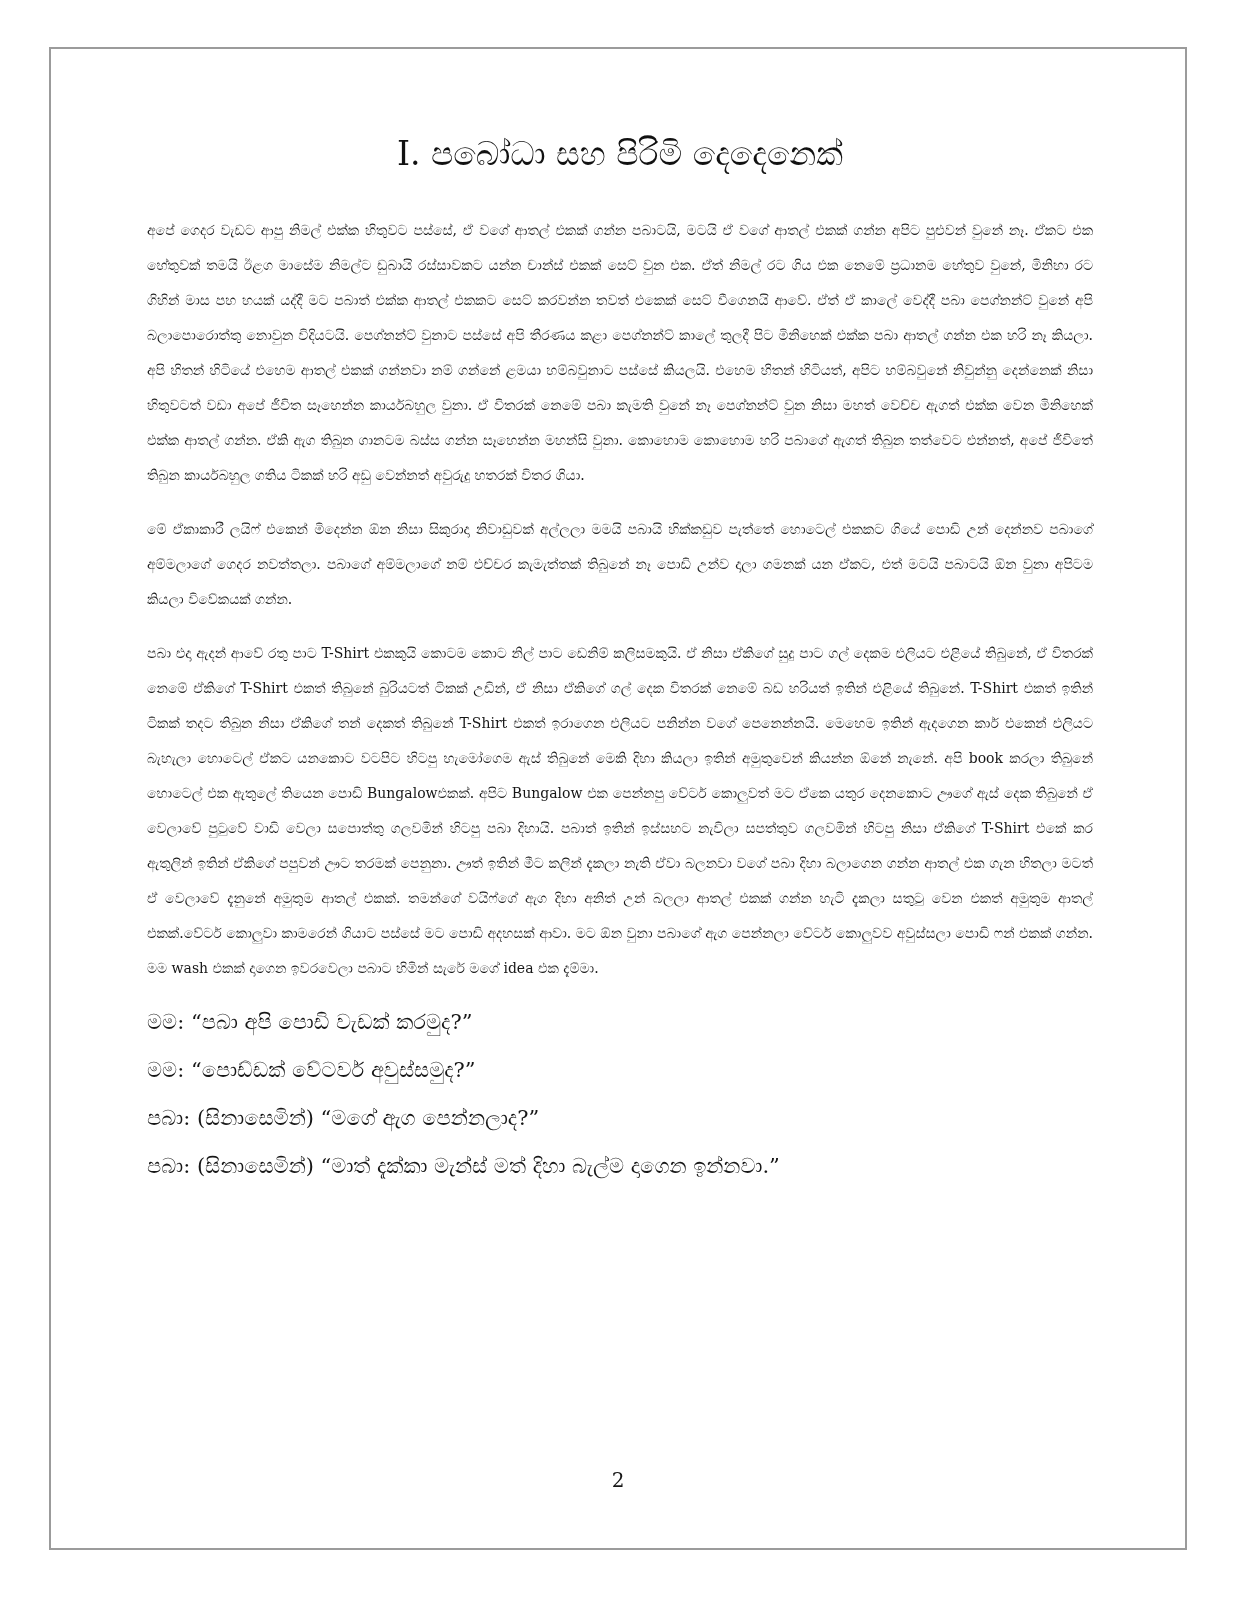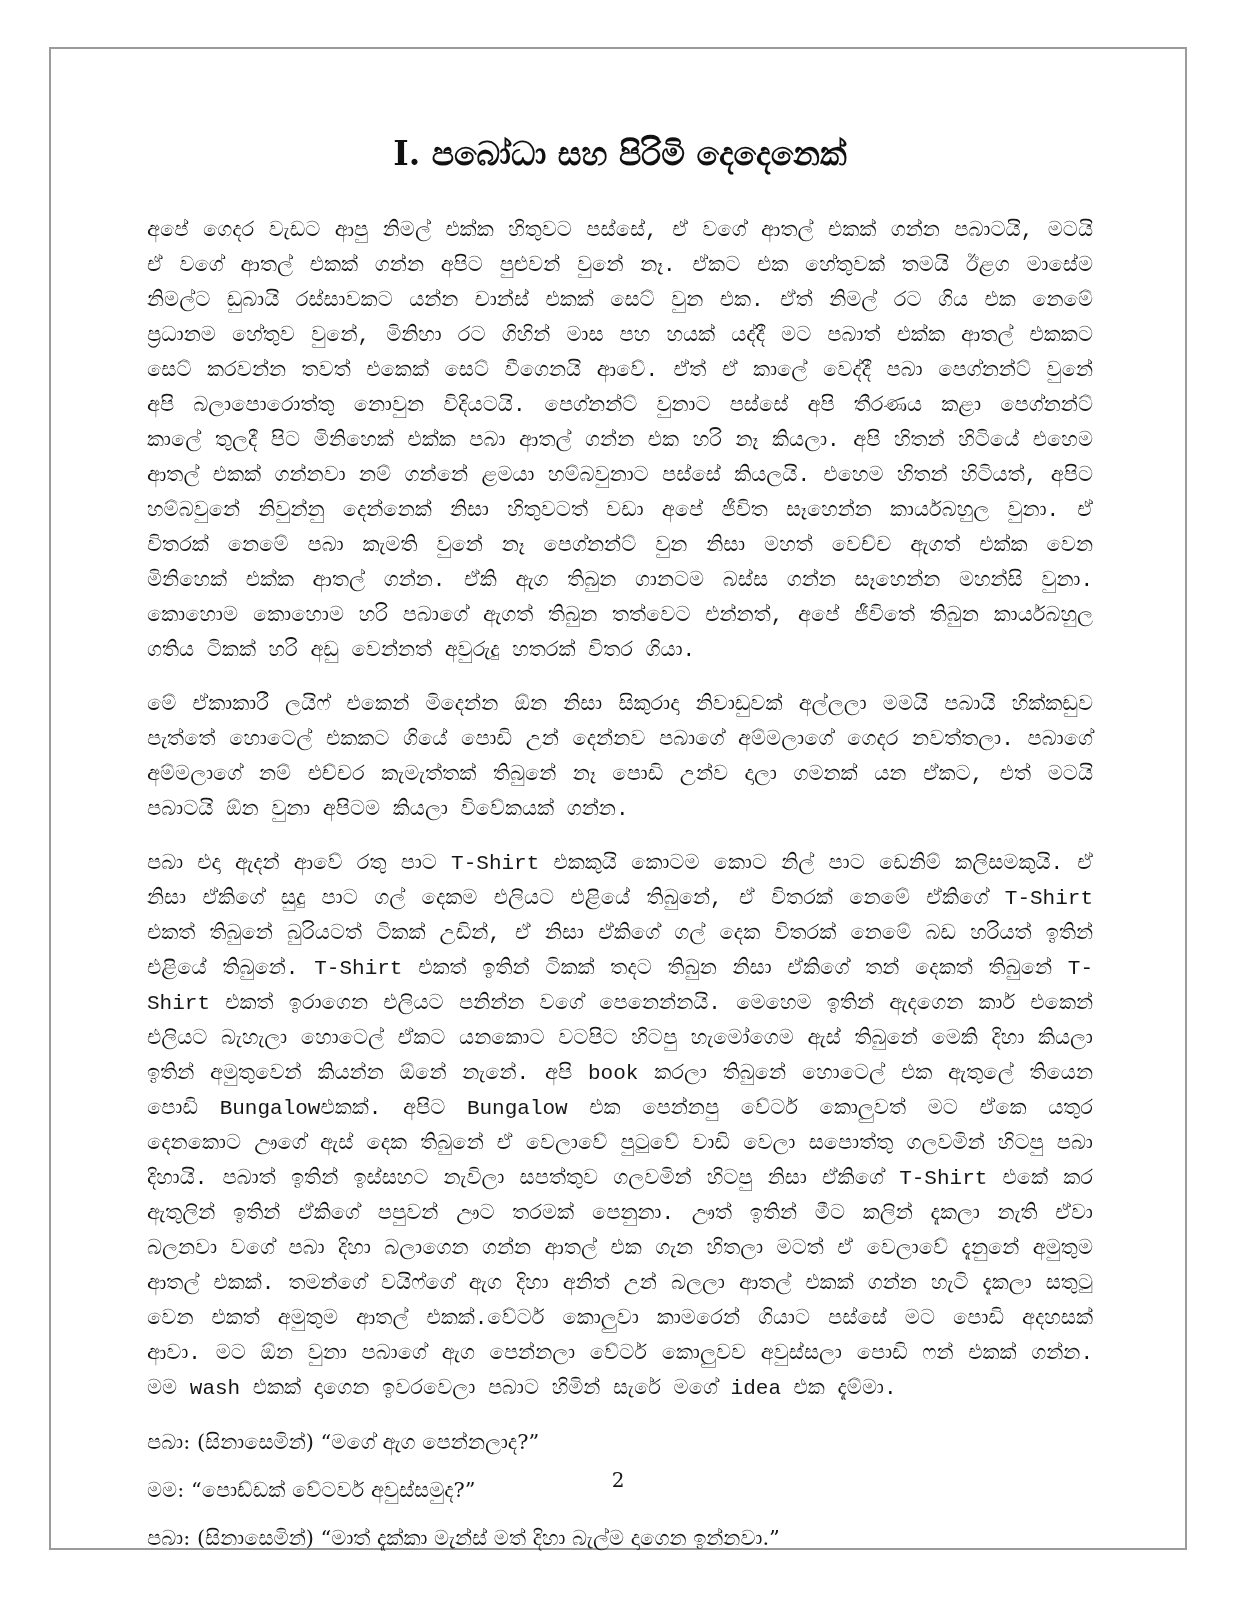--- a/index.html
+++ b/index.html
@@ -23,32 +23,31 @@
     background: #ffffff;
   }
   .content {
     position: absolute;
     left: 147px;
     top: 132px;
     width: 946px;
   }
   .doc-title {
     font-size: 33px;
-    font-weight: bold;
+    font-weight: normal;
     text-align: center;
     margin: 0 0 36px 0;
     line-height: 1.35;
     color: #111111;
   }
   .body-par {
-    font-size: 21px;
+    font-size: 14px;
     line-height: 35px;
     text-align: justify;
     margin: 0 0 19px 0;
-    font-family: Liberation Mono, monospace;
   }
   .dialogue {
     margin-top: 10px;
   }
   .dialogue-line {
     font-size: 21px;
     line-height: 35px;
     text-align: left;
     margin: 0 0 13px 0;
   }
@@ -68,20 +67,21 @@
 <div class="page-border"></div>
 
 <div class="content">
   <h1 class="doc-title">I. පබෝධා සහ පිරිමි දෙදෙනෙක්</h1>
 
   <p class="body-par">අපේ ගෙදර වැඩට ආපු නිමල් එක්ක හිතුවට පස්සේ, ඒ වගේ ආතල් එකක් ගන්න පබාටයි, මටයි ඒ වගේ ආතල් එකක් ගන්න අපිට පුළුවන් වුනේ නෑ. ඒකට එක හේතුවක් තමයි ඊළග මාසේම නිමල්ට ඩුබායි රස්සාවකට යන්න චාන්ස් එකක් සෙට් වුන එක. ඒත් නිමල් රට ගිය එක නෙමේ ප්‍රධානම හේතුව වුනේ, මිනිහා රට ගිහින් මාස පහ හයක් යද්දී මට පබාත් එක්ක ආතල් එකකට සෙට් කරවන්න තවත් එකෙක් සෙට් වීගෙනයි ආවේ. ඒත් ඒ කාලේ වෙද්දී පබා පෙග්නන්ට් වුනේ අපි බලාපොරොත්තු නොවුන විදියටයි. පෙග්නන්ට් වුනාට පස්සේ අපි තීරණය කළා පෙග්නන්ට් කාලේ තුලදී පිට මිනිහෙක් එක්ක පබා ආතල් ගන්න එක හරි නෑ කියලා. අපි හිතන් හිටියේ එහෙම ආතල් එකක් ගන්නවා නම් ගන්නේ ළමයා හම්බවුනාට පස්සේ කියලයි. එහෙම හිතන් හිටියත්, අපිට හම්බවුනේ නිවුන්නු දෙන්නෙක් නිසා හිතුවටත් වඩා අපේ ජීවිත සෑහෙන්න කාර්යබහුල වුනා. ඒ විතරක් නෙමේ පබා කැමති වුනේ නෑ පෙග්නන්ට් වුන නිසා මහත් වෙච්ච ඇගත් එක්ක වෙන මිනිහෙක් එක්ක ආතල් ගන්න. ඒකි ඇග තිබුන ගානටම බස්ස ගන්න සෑහෙන්න මහන්සි වුනා. කොහොම කොහොම හරි පබාගේ ඇගත් තිබුන තත්වෙට එන්නත්, අපේ ජීවිතේ තිබුන කාර්යබහුල ගතිය ටිකක් හරි අඩු වෙන්නත් අවුරුදු හතරක් විතර ගියා.</p>
   <p class="body-par">මේ ඒකාකාරී ලයිෆ් එකෙන් මිදෙන්න ඕන නිසා සිකුරාදා නිවාඩුවක් අල්ලලා මමයි පබායි හික්කඩුව පැත්තේ හොටෙල් එකකට ගියේ පොඩි උන් දෙන්නව පබාගේ අම්මලාගේ ගෙදර නවත්තලා. පබාගේ අම්මලාගේ නම් එච්චර කැමැත්තක් තිබුනේ නෑ පොඩි උන්ව දාලා ගමනක් යන ඒකට, එත් මටයි පබාටයි ඕන වුනා අපිටම කියලා විවේකයක් ගන්න.</p>
   <p class="body-par">පබා එදා ඇදන් ආවේ රතු පාට T-Shirt එකකුයි කොටම කොට නිල් පාට ඩෙනිම් කලිසමකුයි. ඒ නිසා ඒකිගේ සුදු පාට ගල් දෙකම එලියට එළියේ තිබුනේ, ඒ විතරක් නෙමේ ඒකිගේ T-Shirt එකත් තිබුනේ බුරියටත් ටිකක් උඩින්, ඒ නිසා ඒකිගේ ගල් දෙක විතරක් නෙමේ බඩ හරියත් ඉතින් එළියේ තිබුනේ. T-Shirt එකත් ඉතින් ටිකක් තදට තිබුන නිසා ඒකිගේ තන් දෙකත් තිබුනේ T-Shirt එකත් ඉරාගෙන එලියට පනින්න වගේ පෙනෙන්නයි. මෙහෙම ඉතින් ඇදගෙන කාර් එකෙන් එලියට බැහැලා හොටෙල් ඒකට යනකොට වටපිට හිටපු හැමෝගෙම ඇස් තිබුනේ මෙකි දිහා කියලා ඉතින් අමුතුවෙන් කියන්න ඕනේ නැනේ. අපි book කරලා තිබුනේ හොටෙල් එක ඇතුලේ තියෙන පොඩි Bungalowඑකක්. අපිට Bungalow එක  පෙන්නපු වේටර් කොලුවත් මට ඒකෙ යතුර දෙනකොට ඌගේ ඇස් දෙක තිබුනේ ඒ වෙලාවේ පුටුවේ වාඩි වෙලා සපොත්තු ගලවමින් හිටපු පබා දිහායි. පබාත් ඉතින් ඉස්සහට නැවිලා සපත්තුව ගලවමින් හිටපු නිසා ඒකිගේ T-Shirt එකේ කර ඇතුලින් ඉතින් ඒකිගේ පපුවන් ඌට තරමක් පෙනුනා. ඌත් ඉතින් මීට කලින් දැකලා නැති ඒවා බලනවා වගේ පබා දිහා බලාගෙන ගන්න ආතල් එක ගැන හිතලා මටත් ඒ වෙලාවේ දැනුනේ අමුතුම  ආතල් එකක්. තමන්ගේ වයිෆ්ගේ ඇග දිහා අනිත් උන් බලලා ආතල් එකක් ගන්න හැටි දැකලා සතුටු වෙන එකත් අමුතුම ආතල් එකක්.වේටර් කොලුවා කාමරෙන් ගියාට පස්සේ මට පොඩි අදහසක් ආවා. මට ඕන වුනා පබාගේ ඇග පෙන්නලා වේටර් කොලුවව අවුස්සලා පොඩි ෆන් එකක් ගන්න. මම wash එකක් දාගෙන ඉවරවෙලා පබාට හිමින් සැරේ මගේ idea එක දැම්මා.</p>
 
   <div class="dialogue">
+    <p class="dialogue-line">මම: “පබා අපි පොඩි වැඩක් කරමුද?”</p>
+    <p class="dialogue-line">මම: “පොඩ්ඩක් වේටර්ව අවුස්සමුද?”</p>
     <p class="dialogue-line">පබා: (සිනාසෙමින්) “මගේ ඇග පෙන්නලාද?”</p>
-    <p class="dialogue-line">මම: “පොඩ්ඩක් වේටර්ව අවුස්සමුද?”</p>
     <p class="dialogue-line">පබා: (සිනාසෙමින්) “මාත් දැක්කා මැන්ස් මත් දිහා බැල්ම දාගෙන ඉන්නවා.”</p>
 
   </div>
 </div>
 
 <div class="page-number">2</div>
 
 </body></html>

